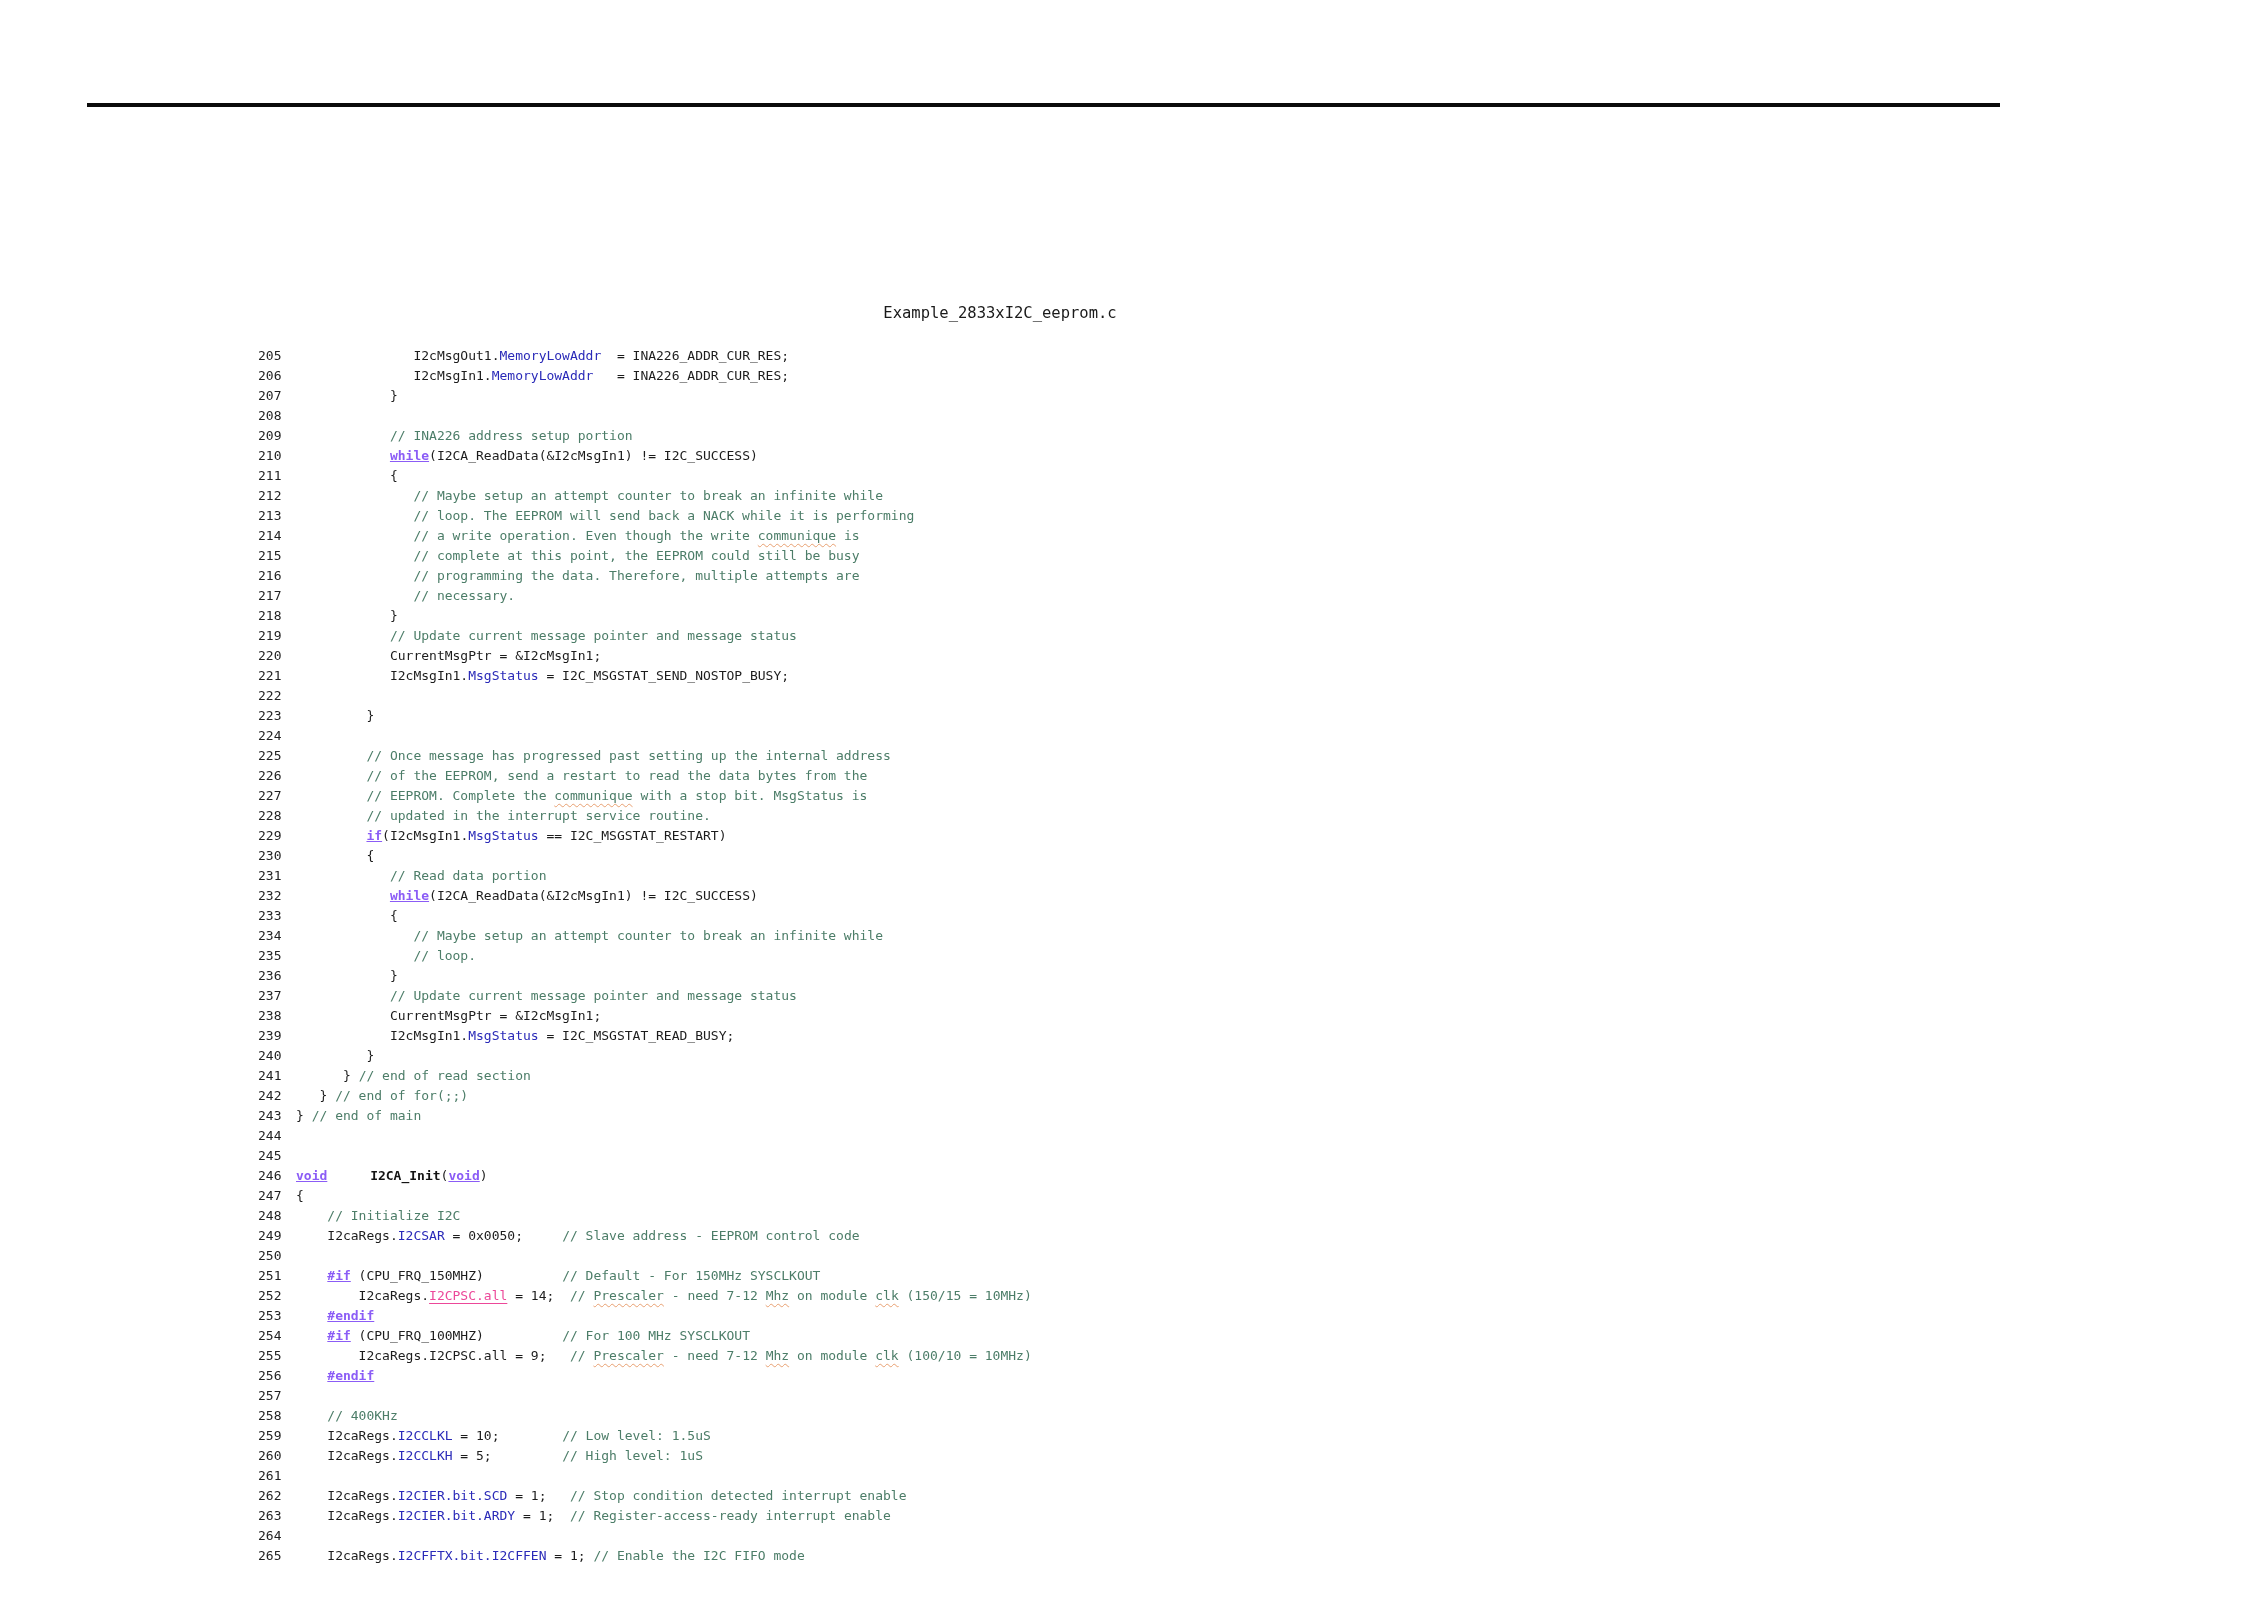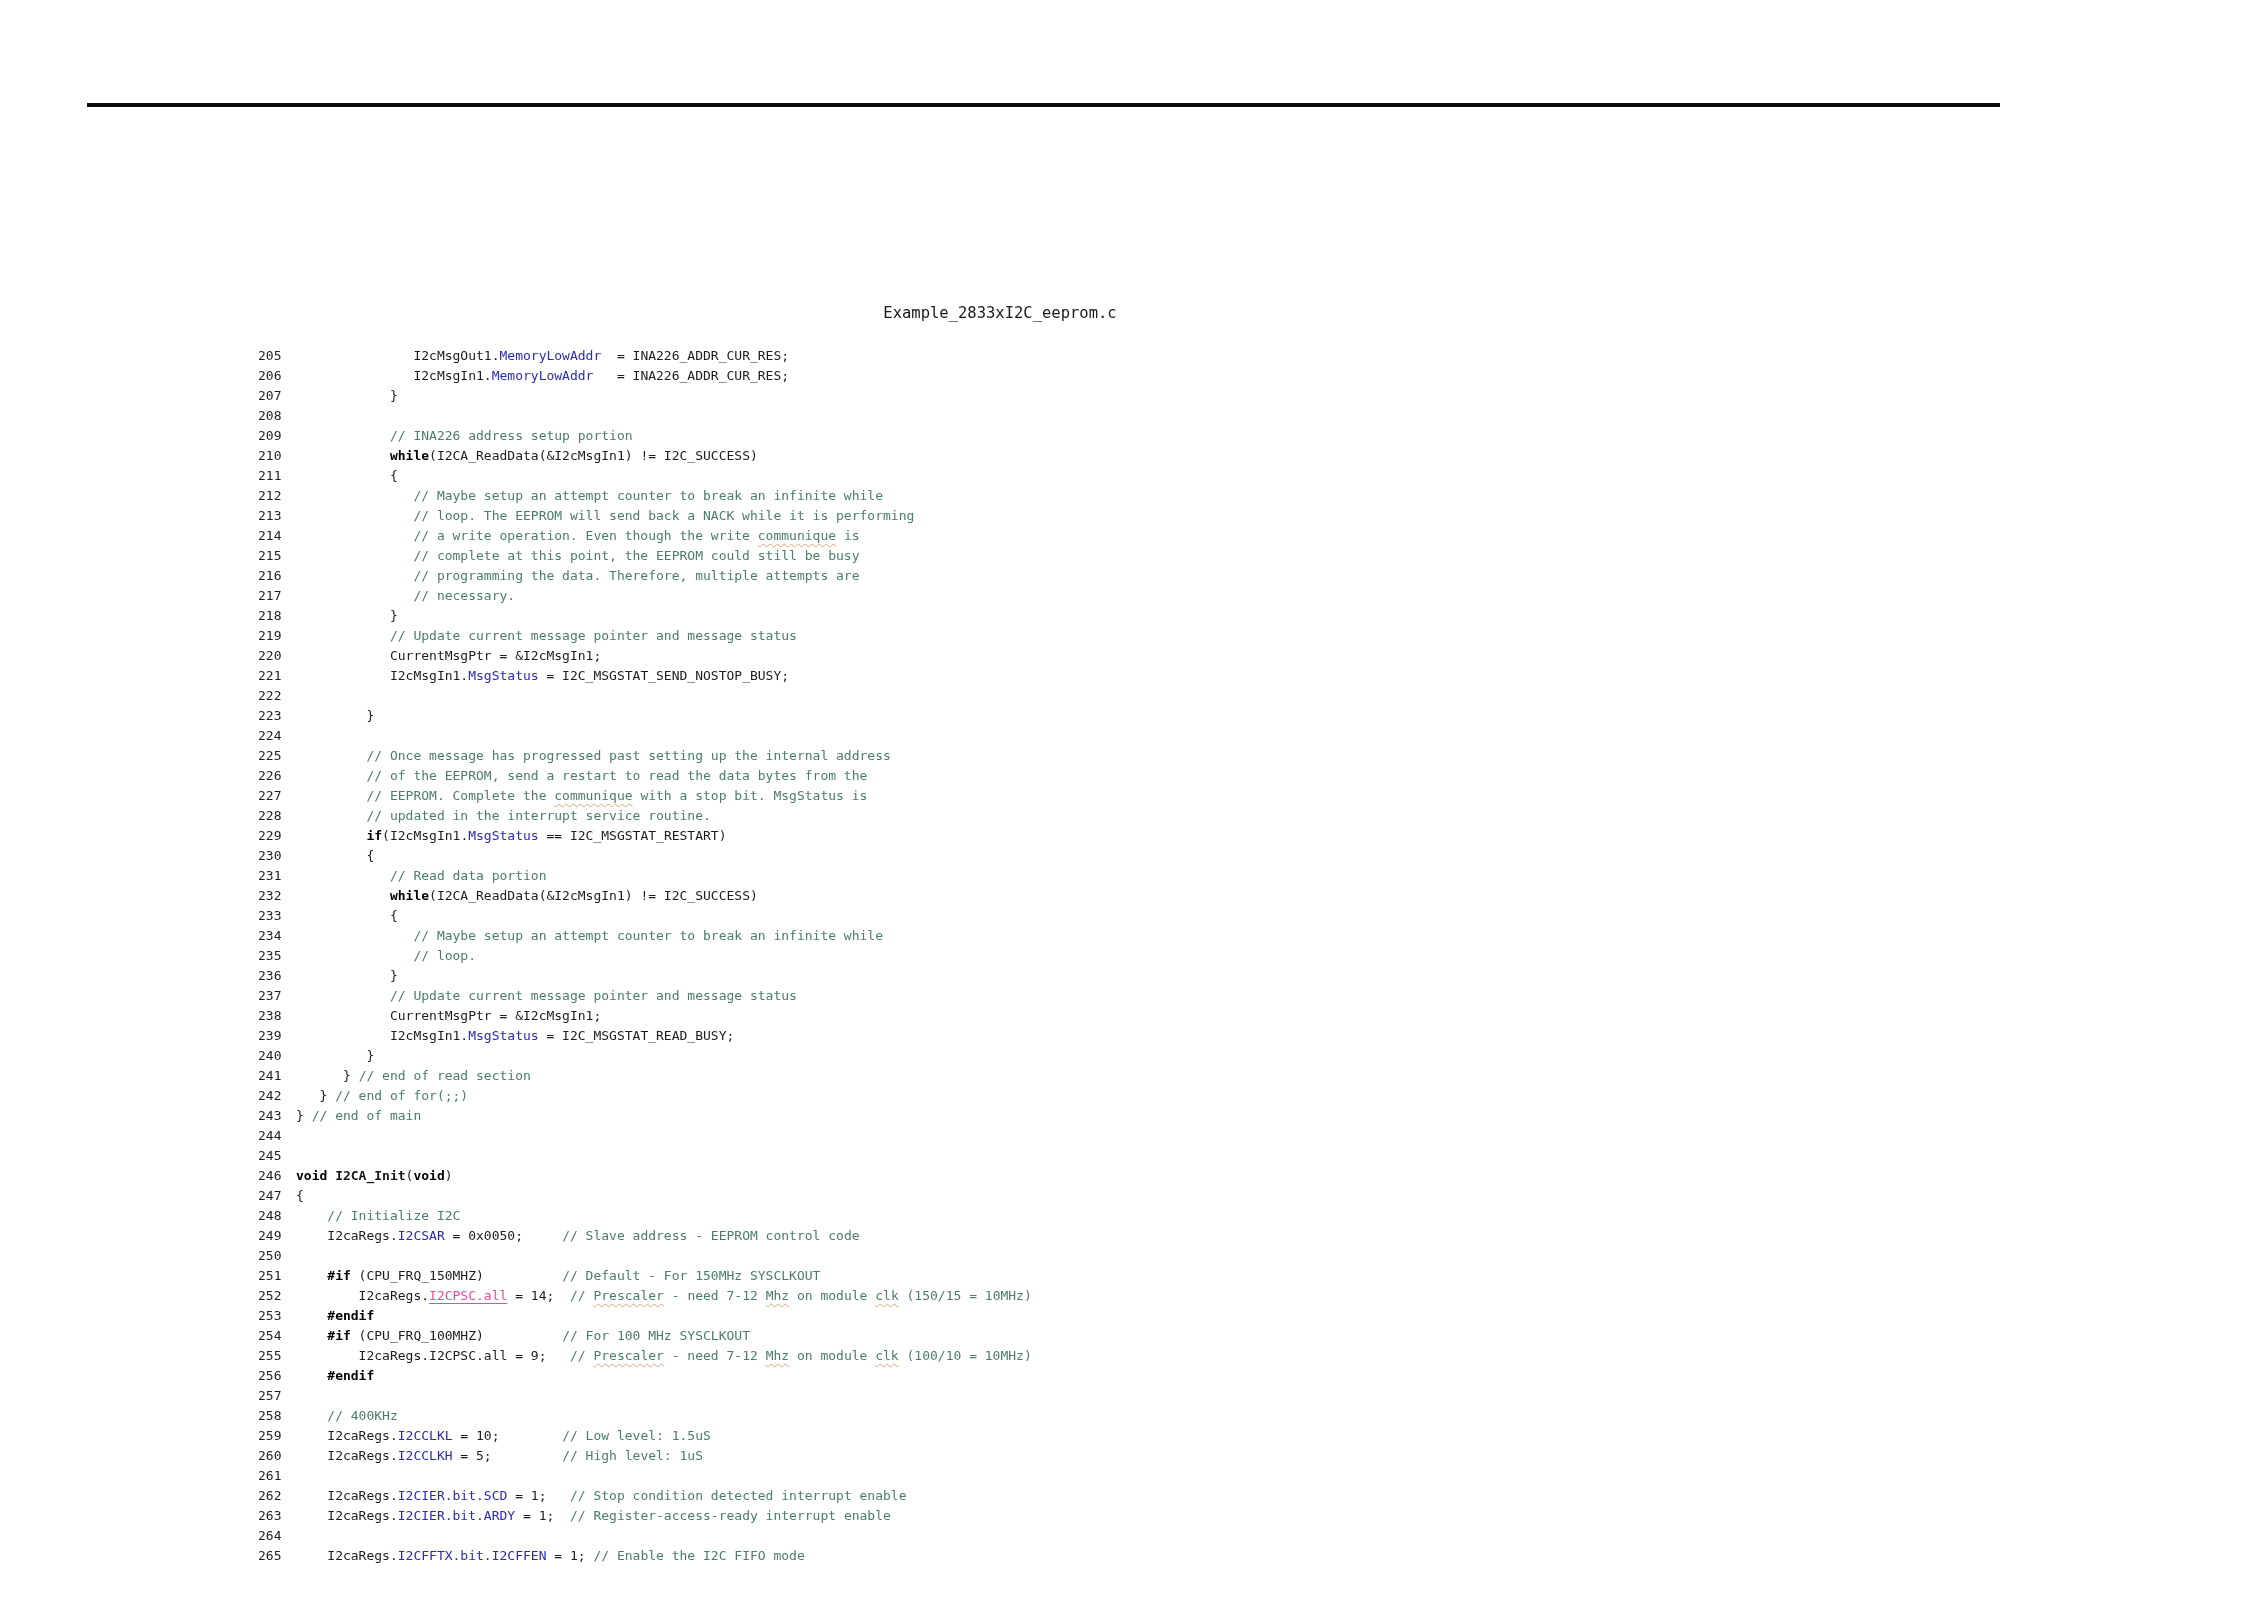--- a/index.html
+++ b/index.html
@@ -41,22 +41,22 @@
     white-space: pre;
     color: #1c1c1c;
   }
   .code-line { height: 20px; }
   .lineno {
     display: inline-block;
     width: 38px;
     color: #1f1f1f;
   }
   .seg-p  { color: #1c1c1c; }
-  .seg-b  { color: #141414; font-weight: bold; }
-  .seg-k  { color: #000000; font-weight: bold; }
+  .seg-b  { color: #141414; font-weight: bold; margin-left: 35px; }
+  .seg-k  { color: #8b5cf6; font-weight: bold; text-decoration: underline; }
   .seg-m  { color: #2a2ab8; }
   .seg-mu { color: #ec4899; text-decoration: underline; text-decoration-thickness: 0.9px; text-underline-offset: 2.7px; text-align: right; }
   .seg-c  { color: #4c7d68; text-align: center; }
   .seg-s  { color: #4c7d68;
             text-decoration: underline wavy #e8a071;
             text-decoration-thickness: 0.9px;
             text-underline-offset: 2.7px; }
   .page-footer {
     position: absolute;
     top: 1641px;

